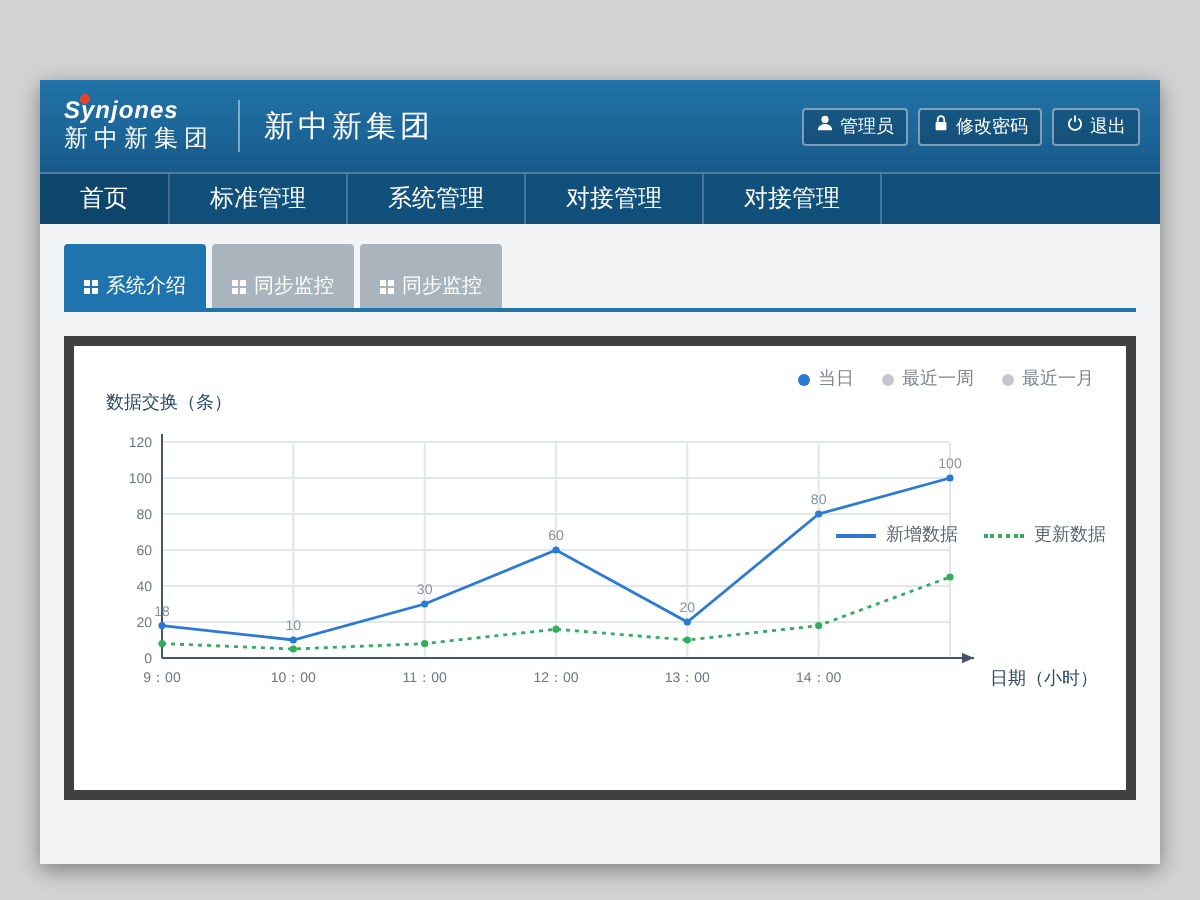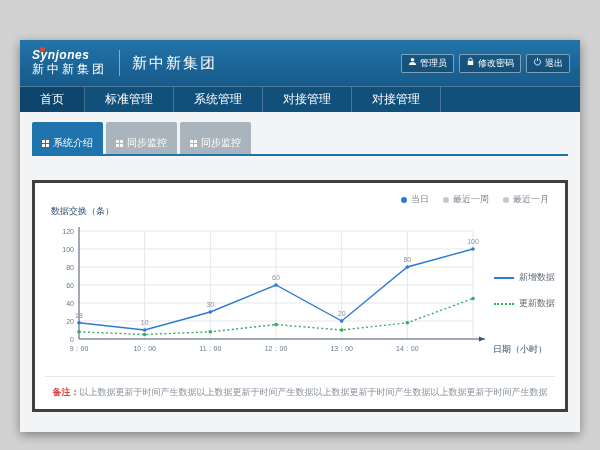--- a/index.html
+++ b/index.html
@@ -27,28 +27,28 @@
   
   .content{height:320px;background:#f2f4f5;padding:10px 12px 0}
   .tabs{display:flex;gap:3px;border-bottom:2px solid #1f74ad}
   .tab{display:flex;align-items:center;gap:4px;font-size:10px;color:#fff;padding:14px 10px 4px;border-radius:2px 2px 0 0;cursor:pointer}
   .tab.active{background:#1f74ad}
   .tab.inactive{background:#a9b4bc}
   .tab-icon{position:relative;width:7px;height:7px;display:inline-block}
   .tab-icon::before{content:"";position:absolute;left:0;top:0;width:3px;height:3px;background:#fff;box-shadow:4px 0 0 #fff,0 4px 0 #fff,4px 4px 0 #fff}
 
   
-  .card{position:relative;margin-top:24px;background:#fff;border:3px solid #404040;height:232px}
+  .card{position:relative;margin-top:12px;background:#fff;border:5px solid #404040;height:232px}
   .period-legend{position:absolute;top:10px;right:16px;display:flex;gap:14px;align-items:center}
   .pl-item{display:flex;align-items:center;gap:4px;font-size:9px;color:#7c8590;cursor:pointer}
   .pl-dot{width:6px;height:6px;border-radius:50%;background:#c3c8cd}
   .ylabel{position:absolute;left:16px;top:22px;font-size:9px;font-weight:normal;color:#2c4a68}
   #chart-svg{position:absolute;left:14px;top:36px}
   .xlabel{position:absolute;left:458px;top:160px;font-size:9px;font-weight:normal;color:#2c4a68}
-  .series-legend{position:absolute;right:10px;top:88px;display:flex;flex-direction:column;gap:13px}
+  .series-legend{position:absolute;right:10px;top:88px;display:flex;gap:13px}
   .sl-item{display:flex;align-items:center;gap:5px;font-size:9px;color:#5d6773;cursor:pointer}
   .sl-line{width:20px;height:0;border-top:2px solid #999}
   .remark{position:absolute;left:10px;right:10px;bottom:10px;border-top:1px solid #e4e7e9;padding-top:9px;text-align:center;font-size:9px;color:#8a929b;white-space:nowrap;overflow:hidden}
   .remark b{color:#e0403c;font-weight:bold}
 </style>
 </head>
 <body>
 
 <div class="canvas">
   <div class="window">
@@ -187,20 +187,17 @@
           <div class="sl-item">
             <span class="sl-line" style="border-top: 2px solid rgb(43, 123, 214);"></span>
             <span>新增数据</span>
           </div>
           <div class="sl-item">
             <span class="sl-line" style="border-top: 2px dotted rgb(47, 174, 96);"></span>
             <span>更新数据</span>
           </div>
         </div>
 
-        <div class="remark">
-          <b>备注：</b><span>以上数据更新于时间产生数据以上数据更新于时间产生数据以上数据更新于时间产生数据以上数据更新于时间产生数据</span>
-        </div>
       </div>
     </div>
 
   </div>
 </div>
 
 </body></html>

